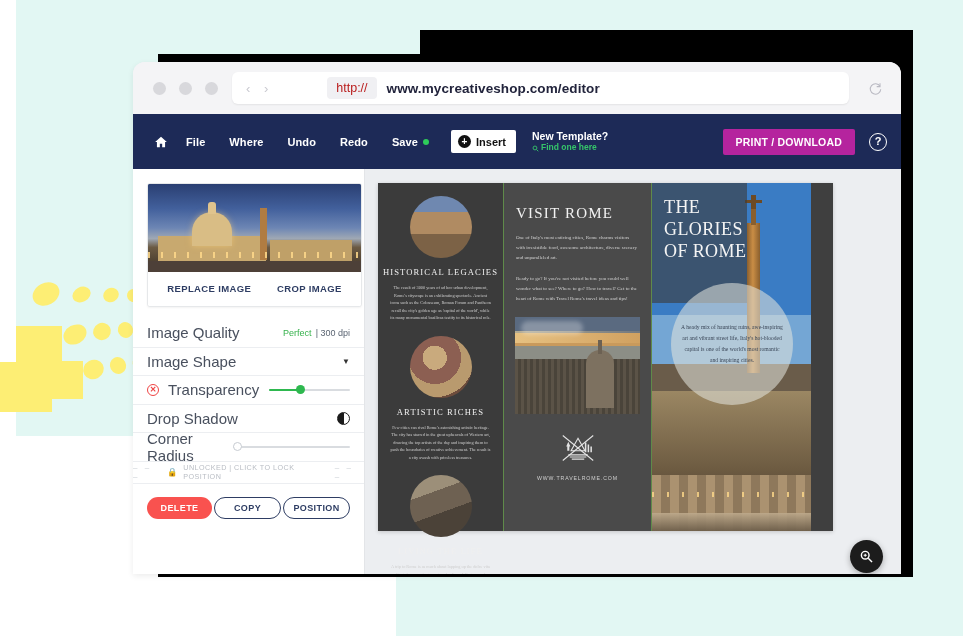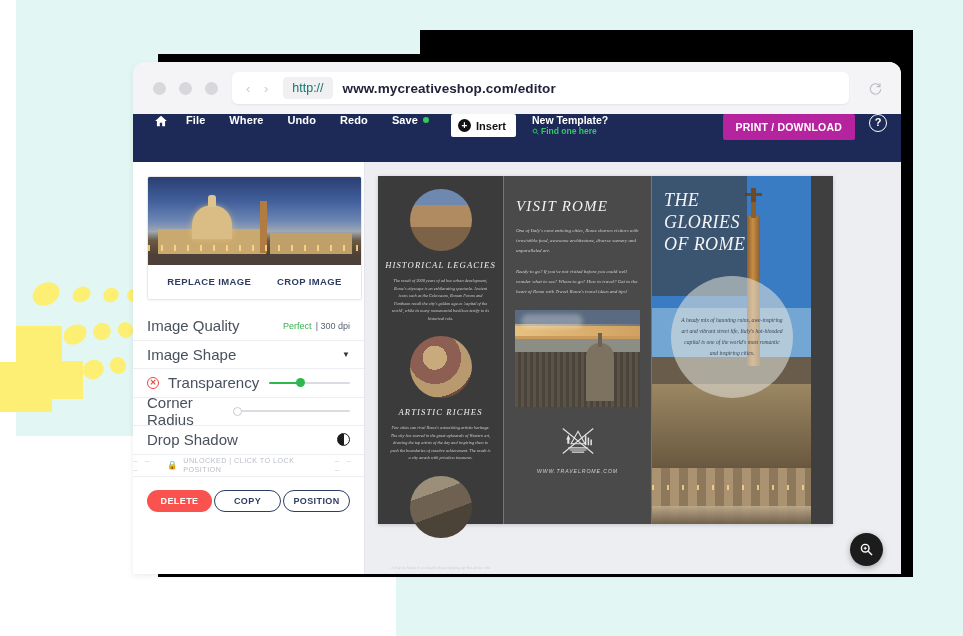--- a/index.html
+++ b/index.html
@@ -50,30 +50,30 @@
   }
   .dots{ display:flex; gap:13px; }
   .dot{ width:13px; height:13px; border-radius:50%; background:#d8d8dc; }
   .addr{
     flex:1; height:32px; background:#fff; border-radius:6px;
     display:flex; align-items:center; padding:0 14px; gap:10px;
     box-shadow:0 1px 2px rgba(0,0,0,.07);
   }
   .navarrows{ color:#c9c9d0; font-size:13px; letter-spacing:5px; }
   .scheme{
-    background:#f0f0f3; color:#0f766e; font-size:12.5px;
-    padding:4px 9px; border-radius:4px; font-weight:400;
+    background:#f0f0f3; color:#b91c1c; font-size:12.5px;
+    padding:4px 9px; border-radius:4px; font-weight:400;margin-left:44px;
   }
   .url{ color:#22243c; font-size:13.5px; font-weight:600; letter-spacing:.1px;}
   .reload{ width:24px; height:24px; color:#b9b9c2; display:flex; align-items:center;
            justify-content:center; }
 
   
   .toolbar{
-    height:48px; background:#1d2a57; display:flex; align-items:flex-start;
+    height:55px; background:#1d2a57; display:flex; align-items:center;
     padding:0 14px 0 15px; gap:0;
   }
   .tb-home{ width:26px; display:flex; align-items:center; justify-content:center; }
   .tb-item{
     color:#fff; font-size:11px; font-weight:600; padding:0 12px;
     display:flex; align-items:center; gap:5px; letter-spacing:.1px;
   }
   .savedot{ width:6px; height:6px; border-radius:50%; background:#2ecc5a; display:inline-block;}
   .insert-btn{
     background:#fff; color:#111; height:23px; border-radius:2px;
@@ -172,21 +172,21 @@
   .btn-del{ background:#f9524f; color:#fff; }
   .btn-out{ background:#fff; color:#2e3d63; border:1.2px solid #2e3d63; }
 
   
   .workspace{ flex:1; position:relative; background:#eceef1; }
   .brochure{
     position:absolute; left:13px; top:14px; width:455px; height:348px;
     display:flex; background:#3f3f3f;
     box-shadow:0 1px 4px rgba(0,0,0,.18);
   }
-  .col{ position:relative;font-style:italic; }
+  .col{ position:relative; }
   .col-left{ width:126px; background:#3b3b3b; border-right:1.2px solid #5f8a4a; }
   .col-mid{ width:148px; background:#4a4a4a; border-right:1.2px solid #5f8a4a; }
   .col-right{ width:159px; overflow:hidden; background:#1d3f6b; }
 
   .circ{
     width:62px; height:62px; border-radius:50%; margin:0 auto; overflow:hidden;
     position:relative;
   }
   .c1{ background:linear-gradient(180deg,#6f88b0 0 26%, #b08b62 26% 62%, #7c6246 62% 100%); }
   .c2{ background:radial-gradient(circle at 40% 35%,#c9aa7d 0 22%,#8c5f52 22% 48%,#b99a6e 48% 72%,#6d4c3c 72% 100%); }
@@ -395,30 +395,30 @@
           <span class="lbl">Transparency</span>
           <span class="slider">
             <span class="strack"></span>
             <span class="sfill" style="width:36%"></span>
             <span class="sknob" style="left:33%"></span>
           </span>
         </div>
 
 
         <div class="row">
+          <span class="lbl">Drop Shadow</span>
+          <span class="shadow-ic"></span>
+        </div>
+
+        <div class="row">
           <span class="lbl" style="width:76px">Corner Radius</span>
           <span class="slider">
             <span class="strack"></span>
             <span class="sknob empty" style="left:0%"></span>
           </span>
-        </div>
-
-        <div class="row">
-          <span class="lbl">Drop Shadow</span>
-          <span class="shadow-ic"></span>
         </div>
 
         <div class="lockrow">
           <span class="dashes">–  –  –</span>
           <span class="lock-ic">🔒</span>
           <span>UNLOCKED | CLICK TO LOCK POSITION</span>
           <span class="dashes">–  –  –</span>
         </div>
 
         <div class="btnrow">

